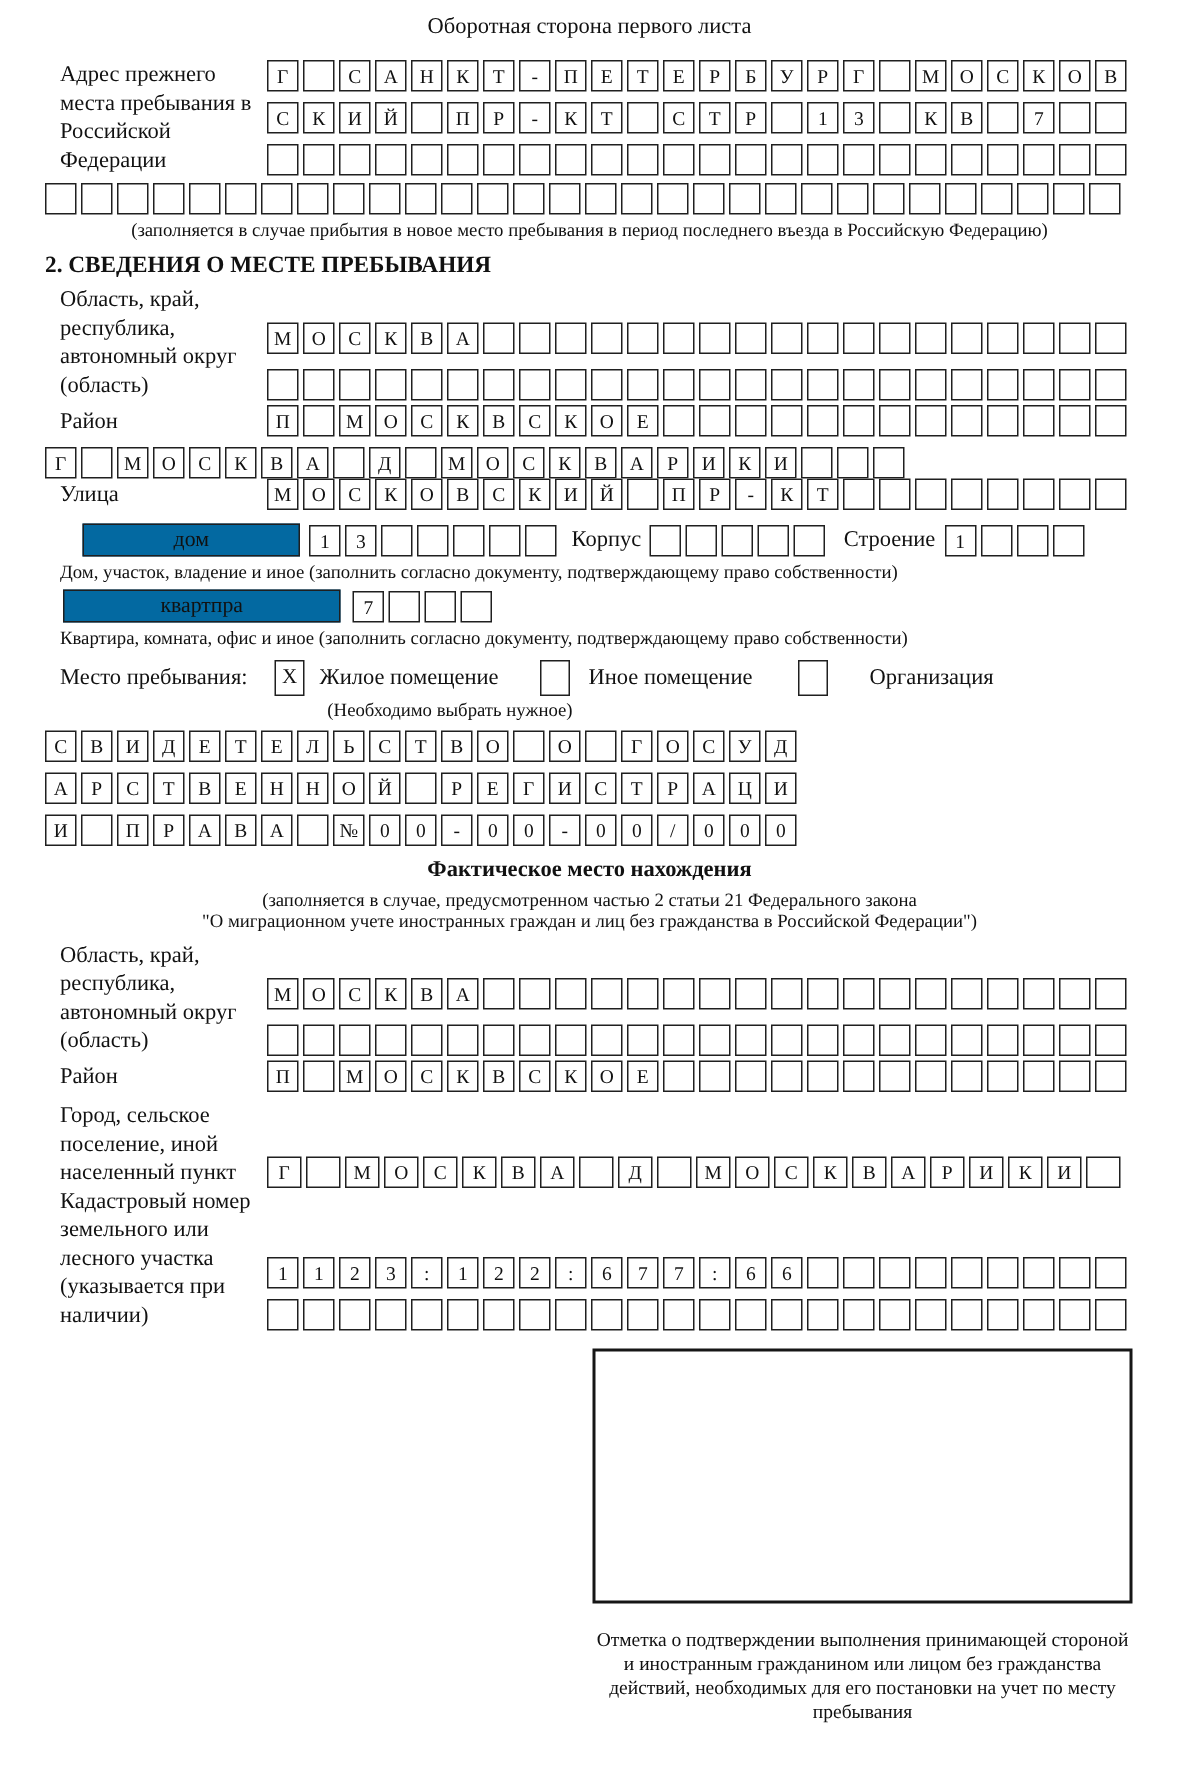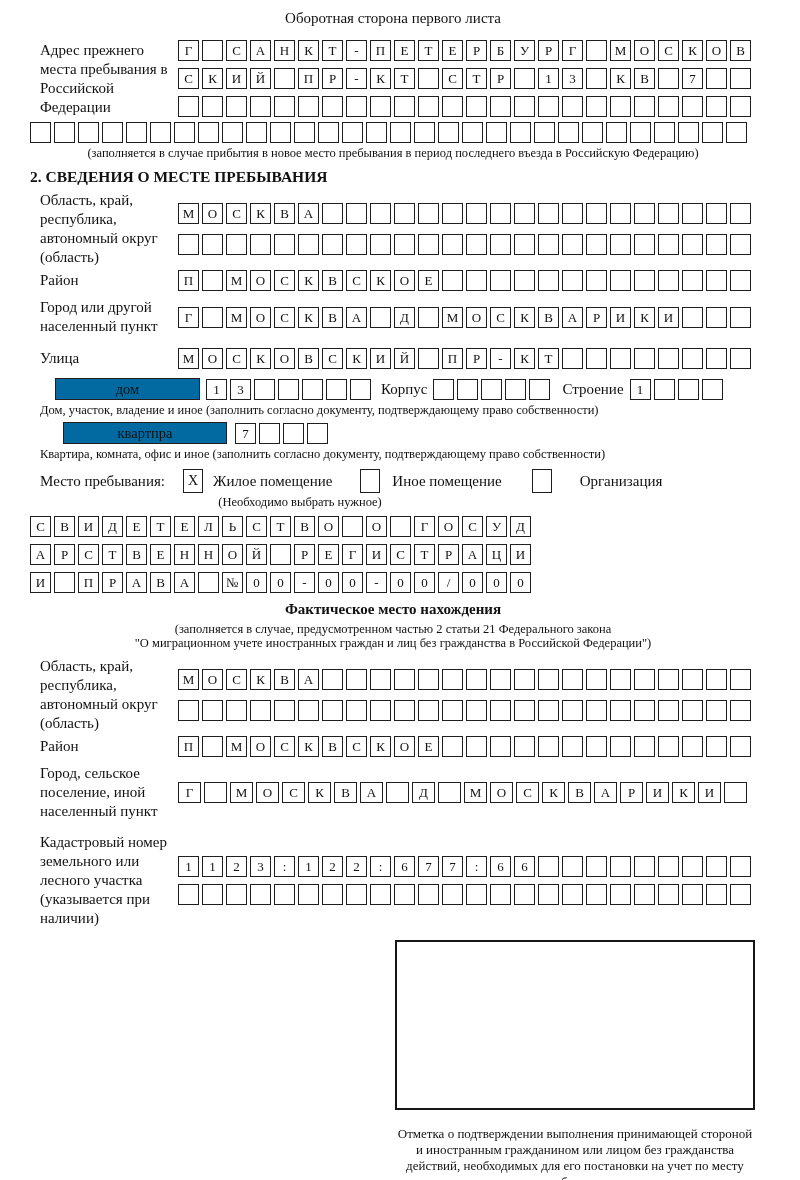--- a/index.html
+++ b/index.html
@@ -2,21 +2,21 @@
 <html><head>
 <meta charset="utf-8">
 <style>
   * { margin:0; padding:0; box-sizing:border-box; }
   html,body { background:#ffffff; }
   body { width:800px; font-family:"Liberation Serif","DejaVu Serif",serif; color:#111; }
   .page { position:relative; width:800px; height:1180px; padding:8px 44px 0 30px; overflow:hidden; }
 
   .header-note { text-align:center; font-size:15px; line-height:20px; margin-bottom:12px; }
 
-  .frow { display:flex; align-items:center; }
+  .frow { display:flex; align-items:flex-end; }
   .lbl { width:148px; flex:none; padding-left:10px; font-size:15px; line-height:19px; }
   .lbl-wide { width:238px; }
   .rows { flex:1; display:flex; flex-direction:column; gap:7px; }
   .rows-g10 { gap:10px; }
 
   .cellrow { display:flex; gap:3px; }
   .cell { flex:none; width:21px; height:21px; border:1.5px solid #1f1f1f;
           display:flex; align-items:center; justify-content:center;
           font-size:13px; line-height:1; background:#fff; }
   .wide .cell { width:23px; }
@@ -31,21 +31,21 @@
           justify-content:center; font-size:14.5px; background:#0369a1; }
   .inline-lbl { font-size:15px; line-height:22px; }
   .chk { flex:none; width:20px; height:24px; border:1.5px solid #1f1f1f; display:flex;
          align-items:center; justify-content:center; font-size:14px; background:#fff; }
 
   .mark-box { margin-left:365px; margin-top:12px; width:360px; height:170px;
               border:2px solid #161616; background:#fff; }
   .mark-caption { margin-left:365px; margin-top:16px; width:360px; text-align:center;
                   font-size:13px; line-height:16px; }
 
-  .mt3{margin-top:3px}.mt4{margin-top:12px}.mt5{margin-top:5px}.mt7{margin-top:7px}
+  .mt3{margin-top:3px}.mt4{margin-top:0}.mt5{margin-top:5px}.mt7{margin-top:7px}
   .mt8{margin-top:8px}.mt9{margin-top:9px}
   .ml6{margin-left:6px}.ml8{margin-left:8px}.ml10{margin-left:10px}.ml12{margin-left:12px}
 </style>
 </head>
 <body>
 
 <div class="page">
 
   <div class="header-note">Оборотная сторона первого листа</div>
 
@@ -252,21 +252,20 @@
           <span class="cell"></span>
           <span class="cell"></span>
           <span class="cell"></span>
           <span class="cell"></span>
           <span class="cell"></span>
         </div>
     </div>
   </div>
 
   <div class="frow mt7">
-    <div class="lbl">Город или другой населенный пункт</div>
     <div class="rows">
       <div class="cellrow">
           <span class="cell">Г</span>
           <span class="cell"></span>
           <span class="cell">М</span>
           <span class="cell">О</span>
           <span class="cell">С</span>
           <span class="cell">К</span>
           <span class="cell">В</span>
           <span class="cell">А</span>
@@ -345,21 +344,21 @@
     <div class="cellrow">
         <span class="cell">1</span>
         <span class="cell"></span>
         <span class="cell"></span>
         <span class="cell"></span>
       </div>
   </div>
   <div class="caption mt3 ml10">Дом, участок, владение и иное (заполнить согласно документу, подтверждающему право собственности)</div>
 
   <div class="inline-row mt5">
-    <div class="wbox" style="margin-left:33px;width:164px;text-align:right;">квартпра</div>
+    <div class="wbox" style="margin-left:12px;width:185px;text-align:right;">квартпра</div>
     <div class="cellrow ml8">
         <span class="cell">7</span>
         <span class="cell"></span>
         <span class="cell"></span>
         <span class="cell"></span>
       </div>
   </div>
   <div class="caption mt3 ml10">Квартира, комната, офис и иное (заполнить согласно документу, подтверждающему право собственности)</div>
 
   <div class="inline-row mt8">

